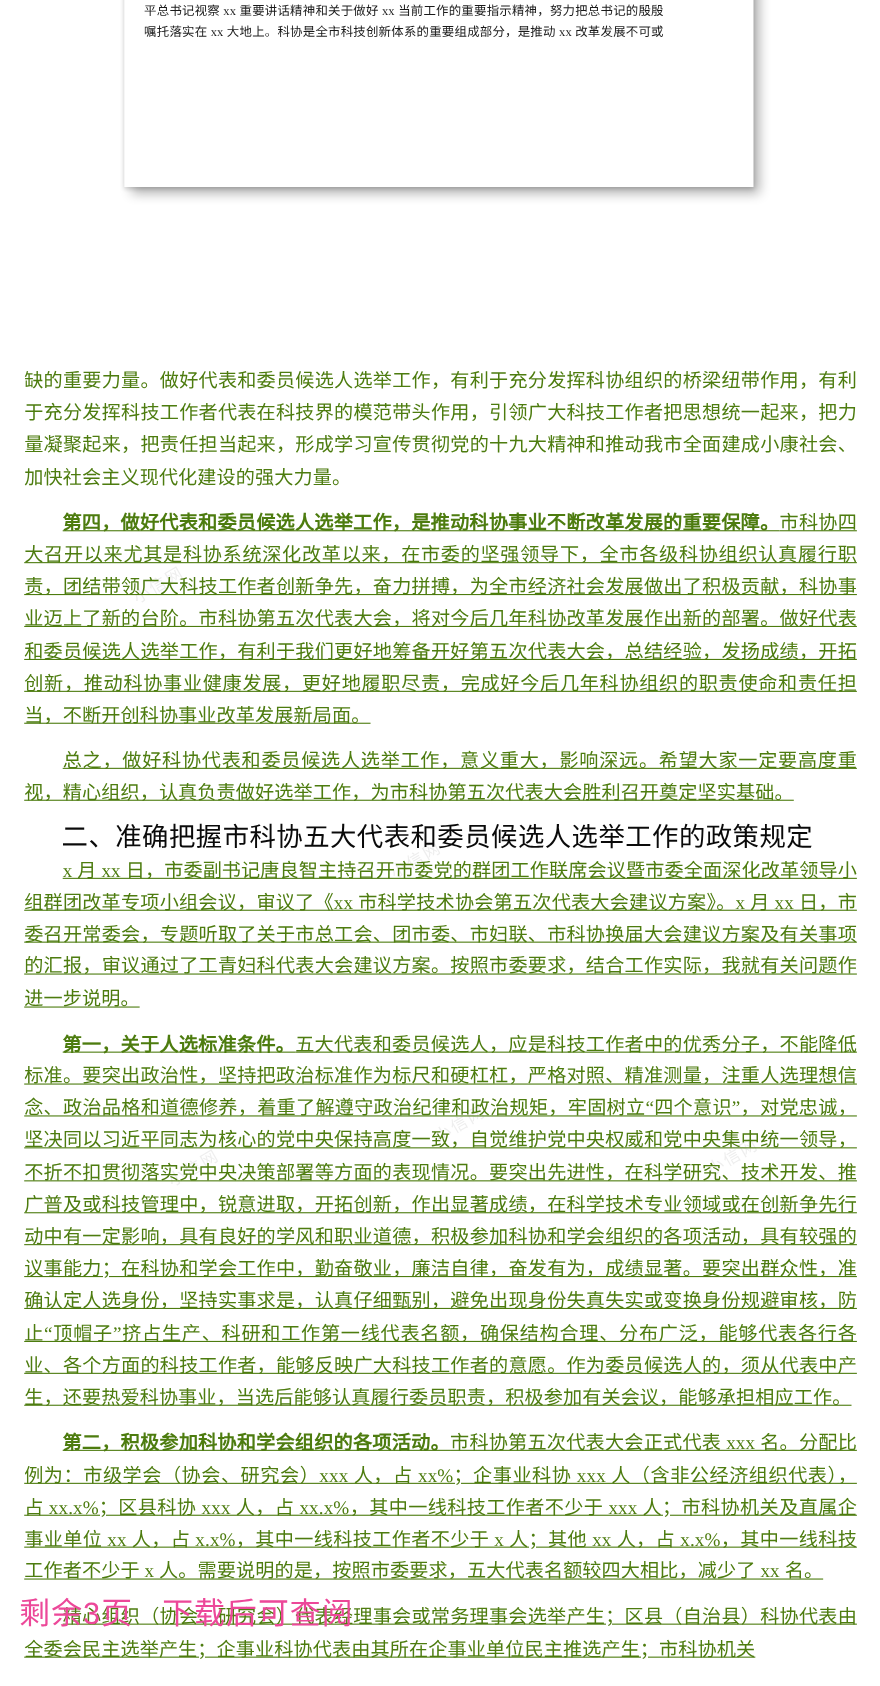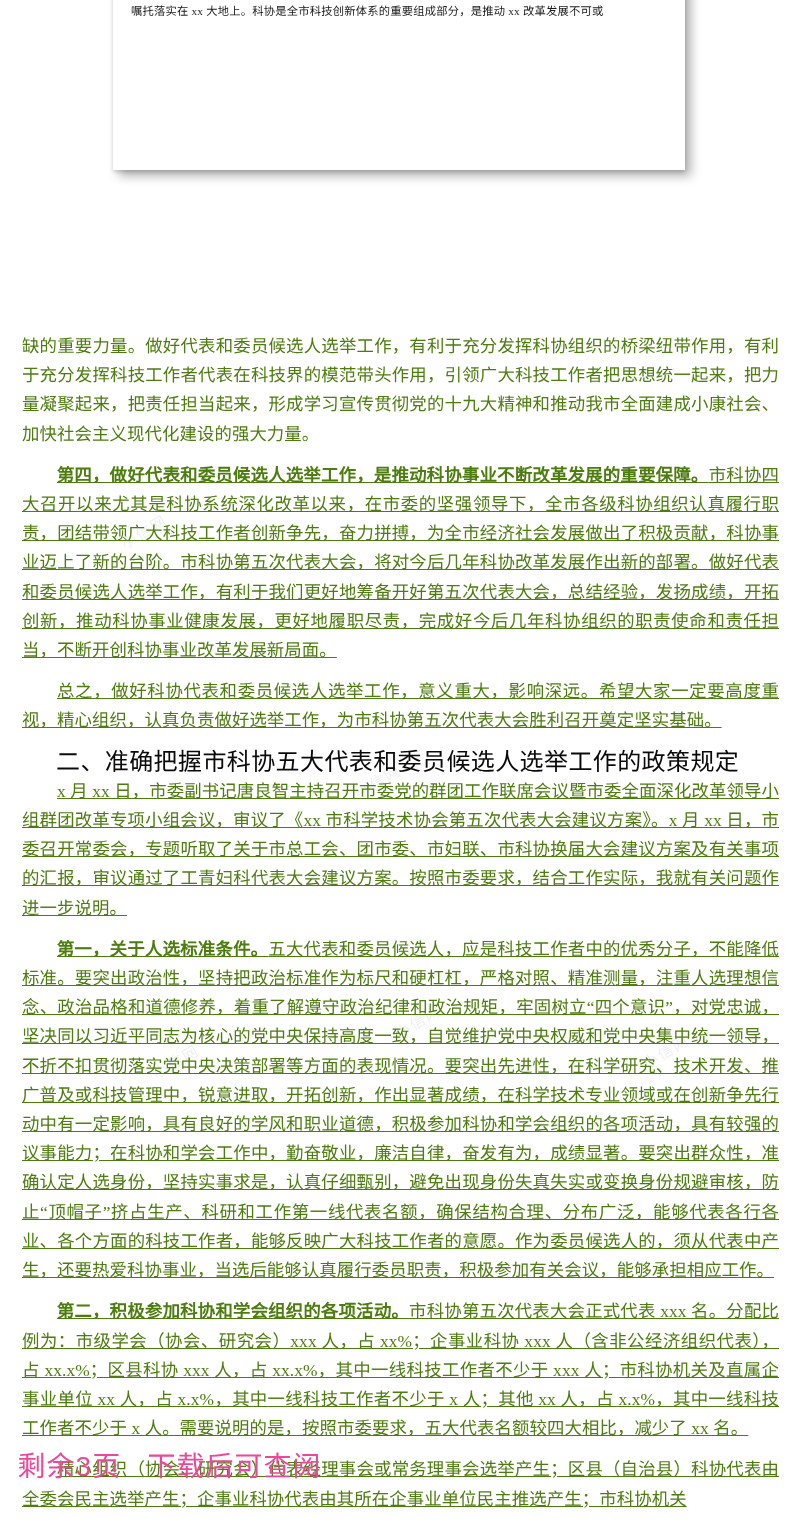--- a/index.html
+++ b/index.html
@@ -99,20 +99,21 @@
     color: #ec4899;
     letter-spacing: 1px;
     white-space: pre;
   }
 </style>
 </head>
 <body>
 
 <div id="preview-card">
   <div class="pv-wrap">
+    <div class="pv-line">平总书记视察 xx 重要讲话精神和关于做好 xx 当前工作的重要指示精神，努力把总书记的殷殷</div>
     <div class="pv-line">嘱托落实在 xx 大地上。科协是全市科技创新体系的重要组成部分，是推动 xx 改革发展不可或</div>
   </div>
 </div>
 
 <div class="wm" style="left:118px; top:520px;">小信网</div>
 <div class="wm" style="left:352px; top:770px;">小信网</div>
 <div class="wm" style="left:150px; top:1050px;">小信网</div>
 <div class="wm" style="left:392px; top:1010px;">小信网</div>
 <div class="wm" style="left:640px; top:1040px;">小信网</div>
 

